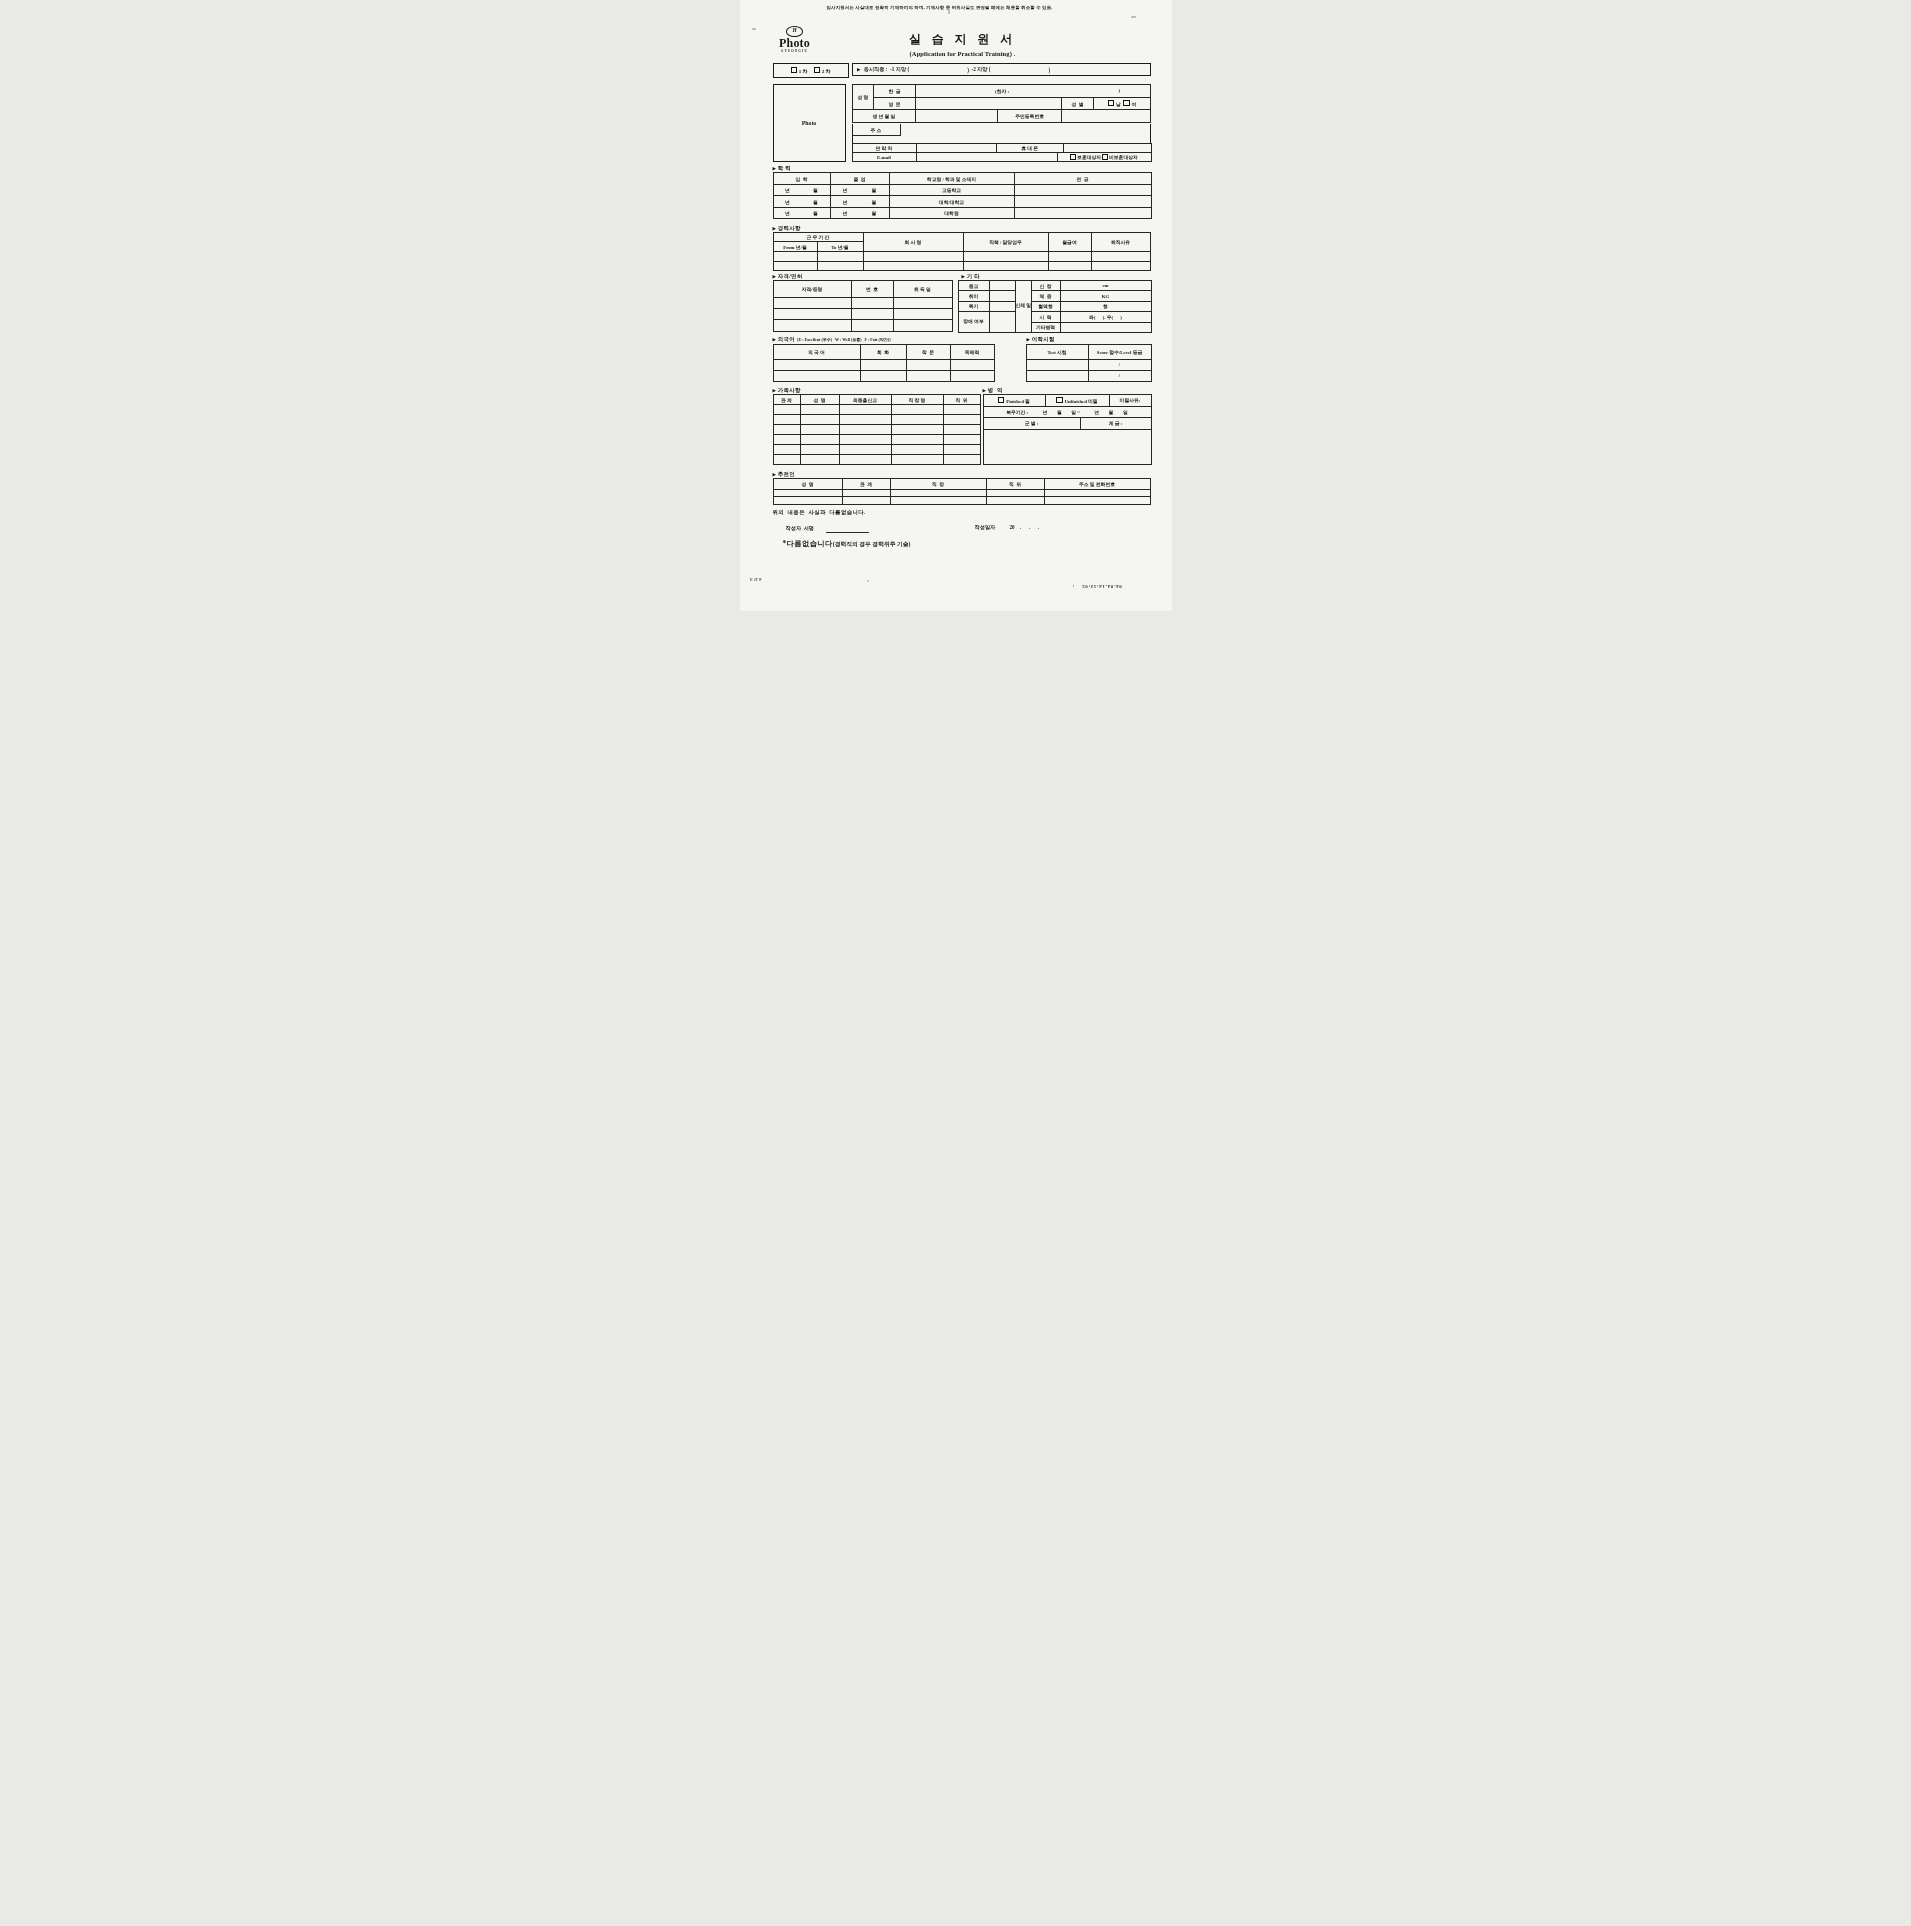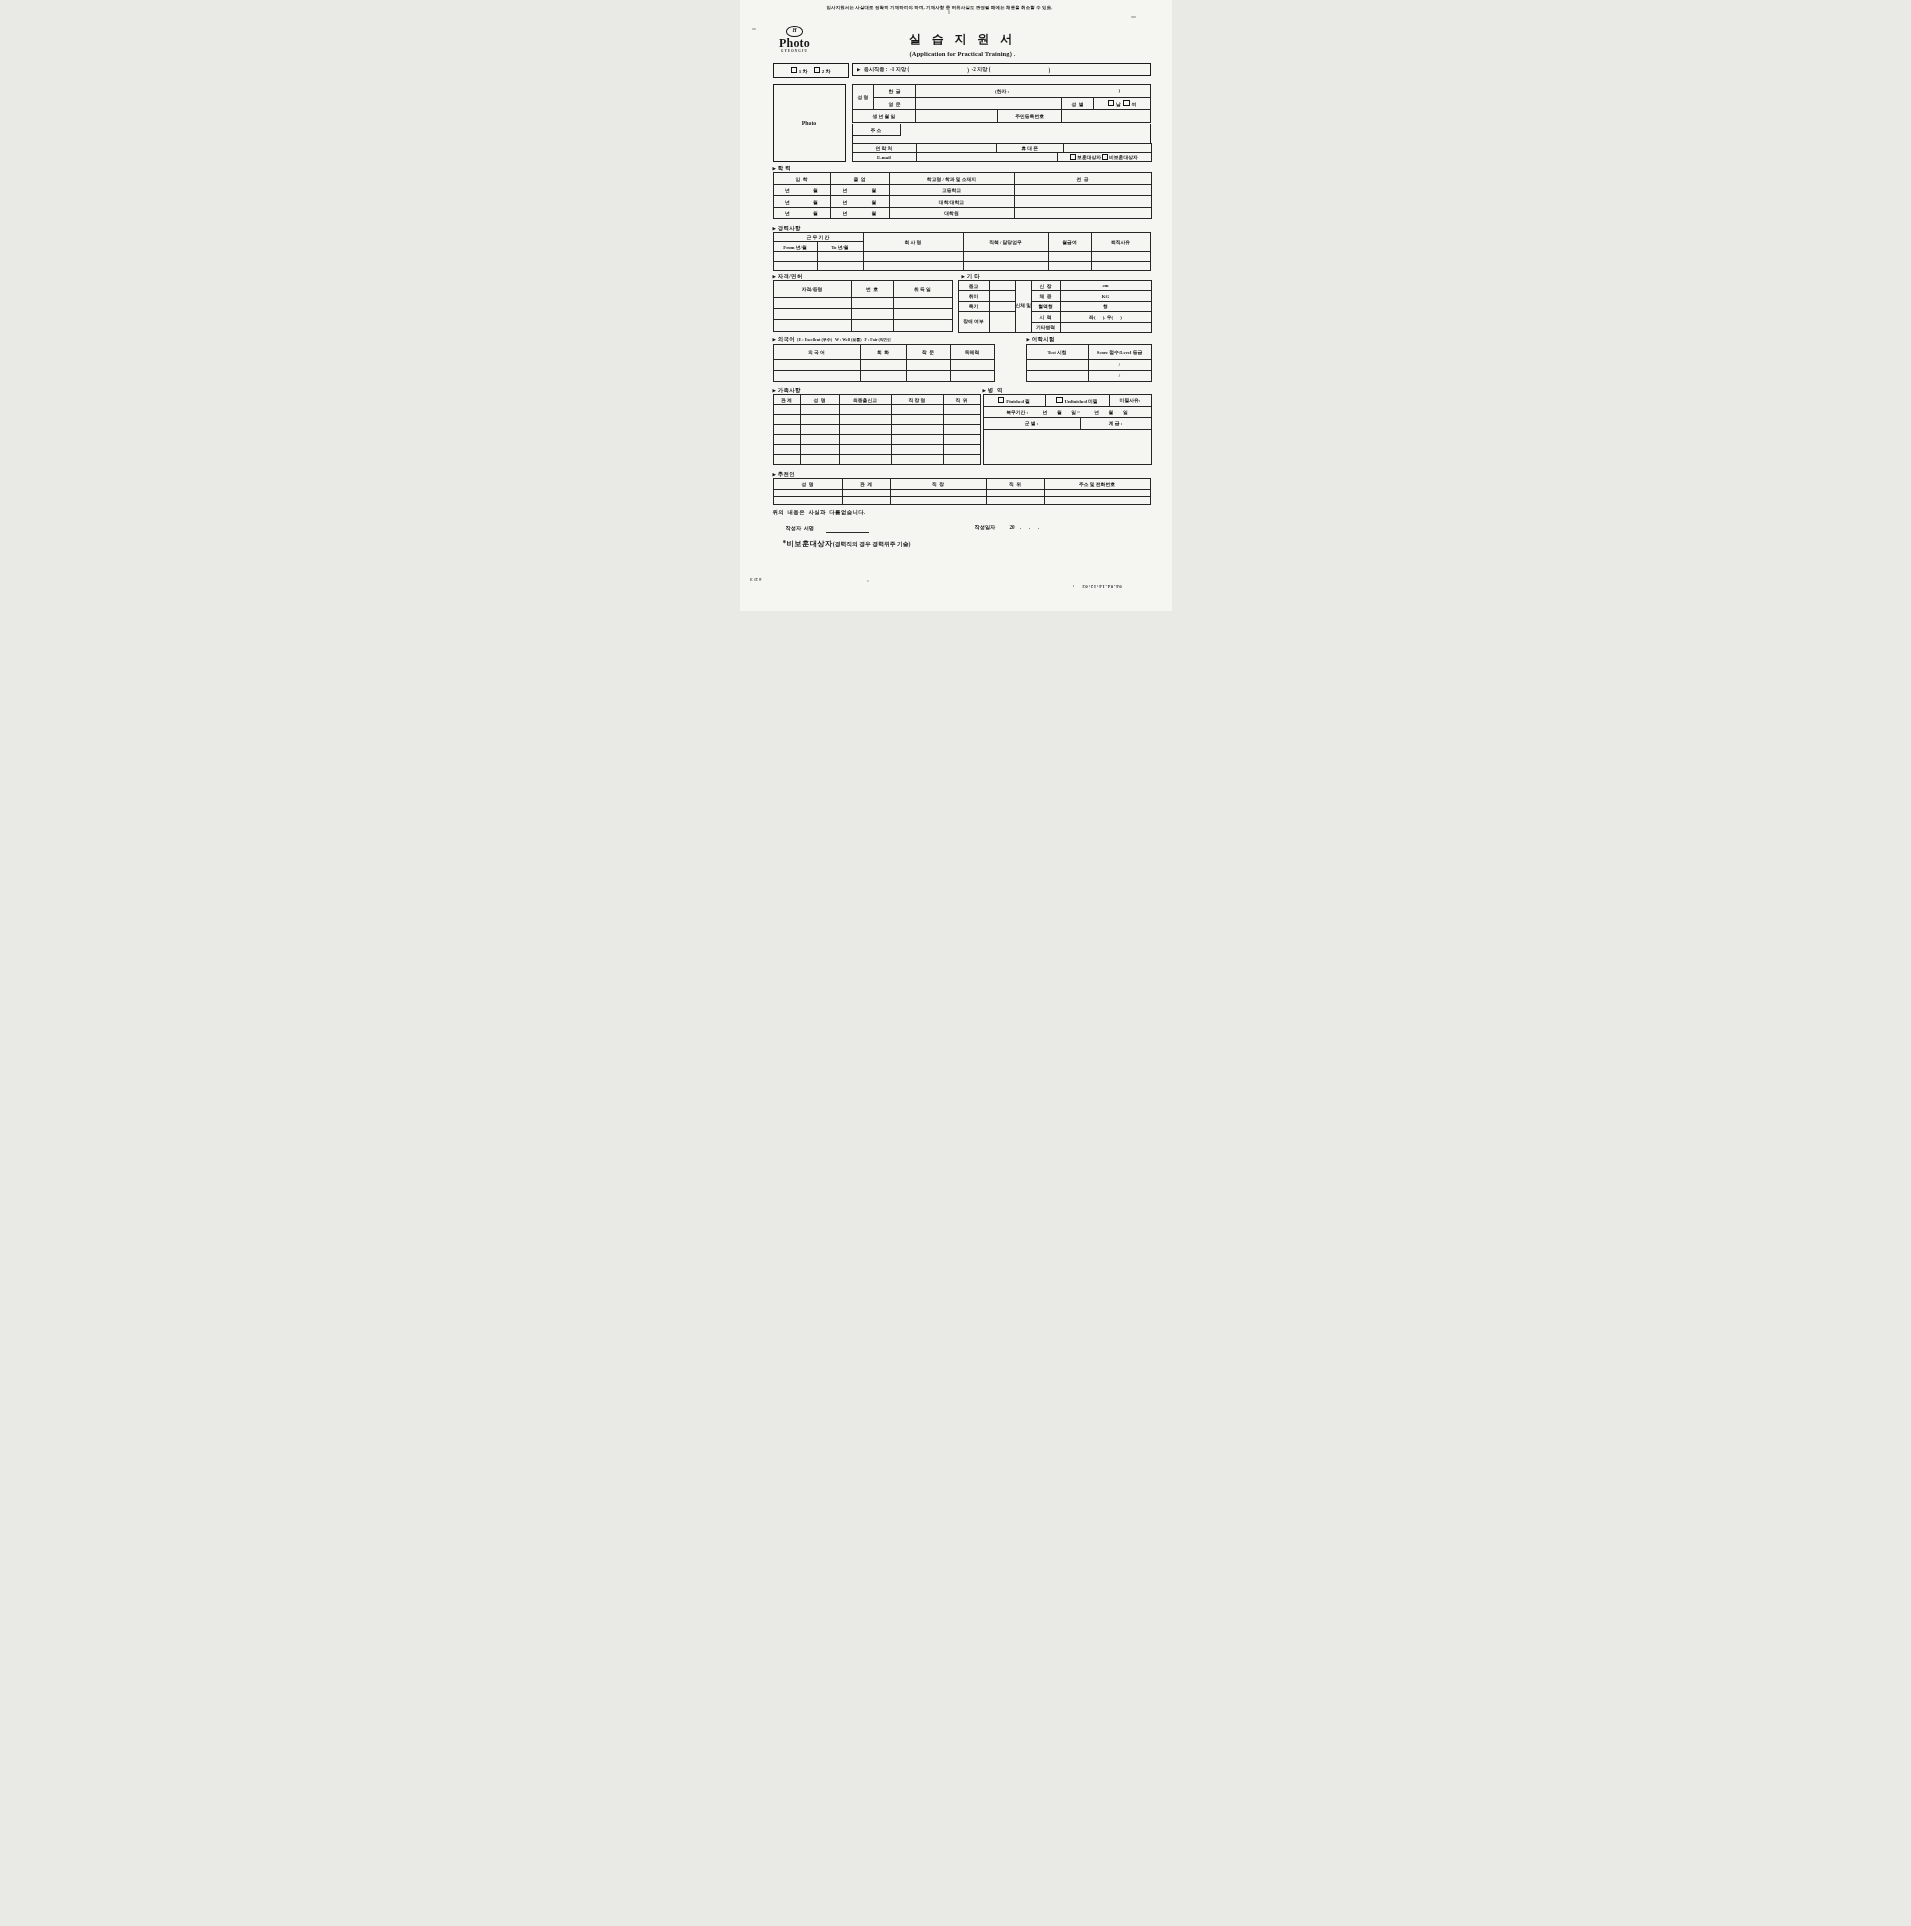--- a/index.html
+++ b/index.html
@@ -486,20 +486,20 @@
           <td></td>
         </tr>
   </tbody>
     </table>
 
   <div class="decl">위의  내용은  사실과  다름없습니다.</div>
   <div class="signlbl">작성자  서명</div>
   <div class="signline"></div>
   <div class="datelbl">작성일자</div>
   <div class="dateval">20    .      .      .</div>
-  <div class="note"><span class="m">*비보훈대상자</span><span class="s">(경력직의 경우 경력위주 기술)</span></div>
+  <div class="note"><span class="m">*다름없습니다</span><span class="s">(경력직의 경우 경력위주 기술)</span></div>
 
   <div class="fax" style="left:10.8px;top:577px;"># 2/ 3</div>
   <div class="fax" style="left:127px;top:579px;">:</div>
   <div class="fax" style="left:332px;top:584px;letter-spacing:0.6px;">04-04-14:12:02    :</div>
 
 </div>
 
 
 </body></html>

